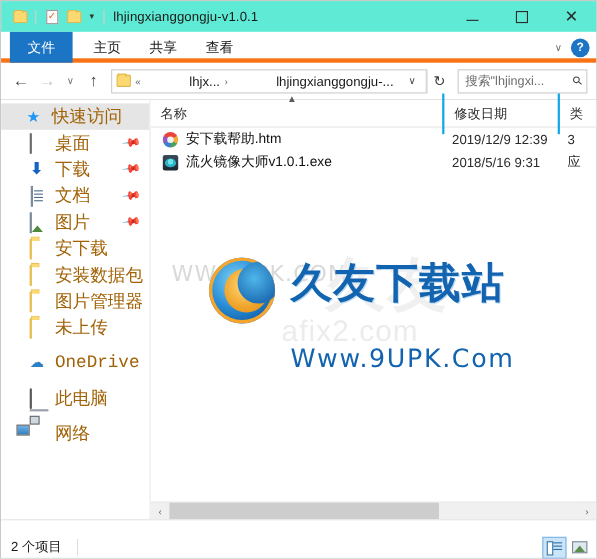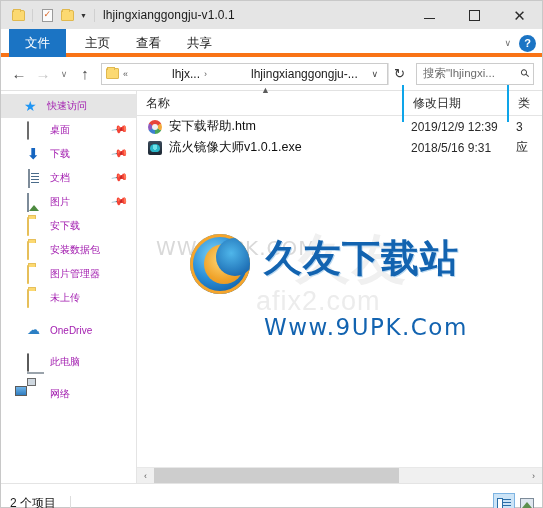--- a/index.html
+++ b/index.html
@@ -13,21 +13,21 @@
     width: 543px; height: 508px;
     position: relative;
     background: #ffffff;
     border: 1px solid #c8c8c8;
     display: flex; flex-direction: column;
   }
 
   
   .titlebar {
     height: 28px; min-height: 28px;
-    background: #e5e5e5;
+    background: #5eead4;
     display: flex; align-items: center;
     padding-left: 7px;
     position: relative;
   }
   .qat { display: flex; align-items: center; gap: 0px; }
   .qat-btn {
     width: 20px; height: 20px;
     display: flex; align-items: center; justify-content: center;
   }
   .folder-ico {
@@ -179,21 +179,21 @@
     border-right: 1px solid #e4e4e4;
     padding-top: 3px;
     overflow: hidden;
     position: relative;
   }
   .nav-item {
     height: 24px; display: flex; align-items: center;
     padding-left: 26px; gap: 7px; position: relative;
   }
   .nav-item.qa { background: #e5e5e5; padding-left: 23px; }
-  .nav-item .lbl { font-size: 10px; color: #a21caf; white-space: nowrap; }
+  .nav-item .lbl { font-size: 16px; color: #a16207; white-space: nowrap; font-family: Liberation Mono, monospace; }
   .nav-item.spaced { margin-top: 8px; }
   .ico { width: 16px; height: 16px; flex: none; position: relative; }
   .pin {
     position: absolute; right: 9px; top: 50%;
     transform: translateY(-50%) rotate(38deg);
     font-size: 11px; color: #9a9a9a;
   }
 
   
   .ico-star { color: #2196f3; font-size: 14px; line-height: 16px; }
@@ -394,21 +394,21 @@
     font-size: 9px; color: #5a5a5a;
   }
   .hs-track { flex: 1; height: 16px; position: relative; background: #f0f0f0; }
   .hs-thumb {
     position: absolute; left: 0; top: 0;
     width: 66%; height: 16px; background: #cdcdcd;
   }
 
   
   .statusbar {
-    height: 24px; min-height: 24px;
+    height: 35px; min-height: 24px;
     background: #ffffff;
     border-top: 1px solid #e4e4e4;
     display: flex; align-items: center;
     padding: 15px 4px 0 9px;
     position: relative;
   }
   .status-text { font-size: 12px; color: #1a1a1a; }
   .status-sep { width: 1px; height: 15px; background: #dddddd; margin-left: 14px; }
   .view-btns {
     margin-left: auto; display: flex; align-items: center; gap: 1px;
@@ -471,22 +471,22 @@
       </div>
       <div class="win-btn">
         <span class="close-gl">✕</span>
       </div>
     </div>
   </div>
 
   <div class="ribbon">
     <div class="tab file">文件</div>
     <div class="tab">主页</div>
+    <div class="tab">共享</div>
     <div class="tab">查看</div>
-    <div class="tab">共享</div>
     <div class="ribbon-right">
       <span class="rib-caret">∨</span>
       <span class="help-btn">?</span>
     </div>
   </div>
 
   <div class="addrbar">
     <div class="nav-btn">←</div>
     <div class="nav-btn dim">→</div>
     <div class="nav-btn hist">∨</div>

